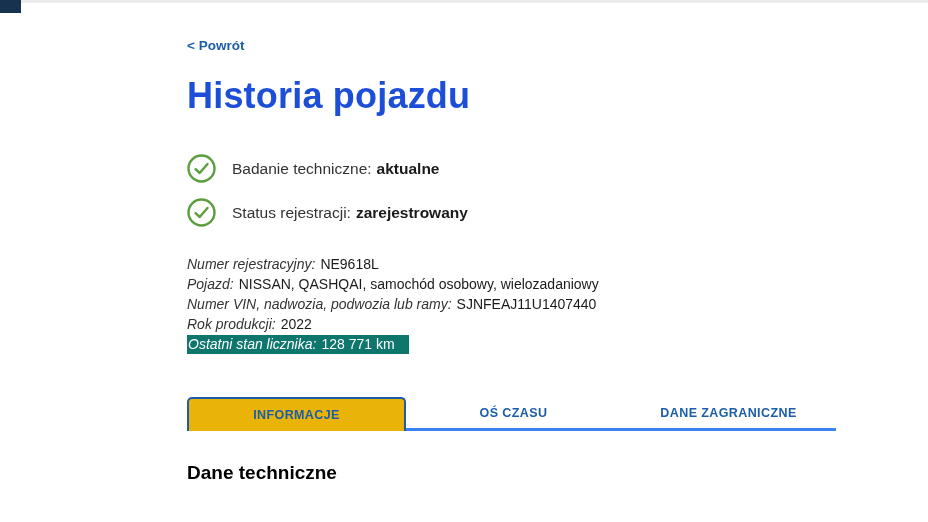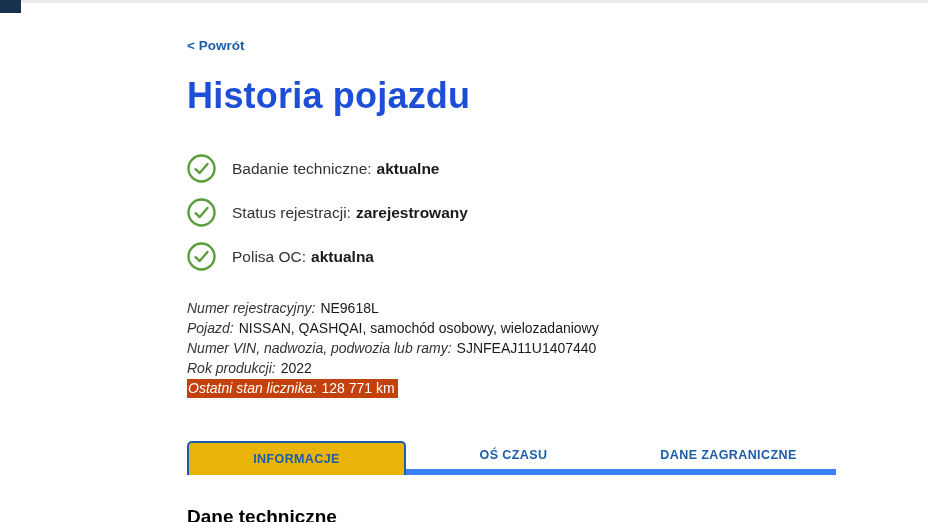--- a/index.html
+++ b/index.html
@@ -52,42 +52,42 @@
   .check-icon { width: 29px; height: 29px; flex: 0 0 29px; }
   .status-text { margin-left: 16px; font-size: 15.5px; color: #333333; }
   .status-text .value { font-weight: bold; color: #1a1a1a; margin-left: 5px; }
 
   .details { margin-top: 27px; font-size: 14px; }
   .detail-row { line-height: 20px; height: 20px; }
   .detail-row .line { display: inline; padding: 1px 2px 2px 0; }
   .detail-row .label { color: #333333; font-style: italic; }
   .detail-row .value { font-weight: normal; color: #1a1a1a; margin-left: 5px; }
   .detail-row .line.highlighted {
-    background: #c2410c;
-    padding-left: 1px; padding-right: 3px;
+    background: #0f766e;
+    padding-left: 1px; padding-right: 14px;
   }
   .detail-row .line.highlighted .label,
   .detail-row .line.highlighted .value { color: #ffffff; }
 
   .tabs {
     margin-top: 43px;
     display: flex;
     width: 649px;
   }
   .tab {
     flex: 1;
     height: 34px;
     display: flex;
     align-items: center;
     justify-content: center;
     font-size: 12.5px;
     font-weight: bold;
     letter-spacing: 0.4px;
     color: #1c5da9;
-    border-bottom: 6px solid #3b82f6;
+    border-bottom: 3px solid #3b82f6;
     cursor: pointer;
     background: transparent;
   }
   .tab.active {
     border: 2px solid #1c5da9;
     border-bottom: none;
     border-radius: 5px 5px 0 0;
     background: #eab308;
   }
   h2.section-heading {
@@ -121,29 +121,20 @@
     </div>
     <div class="status-row">
       <svg class="check-icon" viewBox="0 0 29 29">
         <circle cx="14.5" cy="14.5" r="13" fill="none" stroke="#5b9e3d" stroke-width="2.4"></circle>
         <path d="M8.5 15.2 L12.7 19 L20.5 10" fill="none" stroke="#5b9e3d" stroke-width="2.4" stroke-linecap="round" stroke-linejoin="round"></path>
       </svg>
       <div class="status-text">
         <span class="label">Status rejestracji:</span><span class="value">zarejestrowany</span>
       </div>
     </div>
-    <div class="status-row">
-      <svg class="check-icon" viewBox="0 0 29 29">
-        <circle cx="14.5" cy="14.5" r="13" fill="none" stroke="#5b9e3d" stroke-width="2.4"></circle>
-        <path d="M8.5 15.2 L12.7 19 L20.5 10" fill="none" stroke="#5b9e3d" stroke-width="2.4" stroke-linecap="round" stroke-linejoin="round"></path>
-      </svg>
-      <div class="status-text">
-        <span class="label">Polisa OC:</span><span class="value">aktualna</span>
-      </div>
-    </div>
   </div>
 
   <div class="details">
     <div class="detail-row">
       <span class="line"><span class="label">Numer rejestracyjny:</span><span class="value">NE9618L</span></span>
     </div>
     <div class="detail-row">
       <span class="line"><span class="label">Pojazd:</span><span class="value">NISSAN, QASHQAI, samochód osobowy, wielozadaniowy</span></span>
     </div>
     <div class="detail-row">

